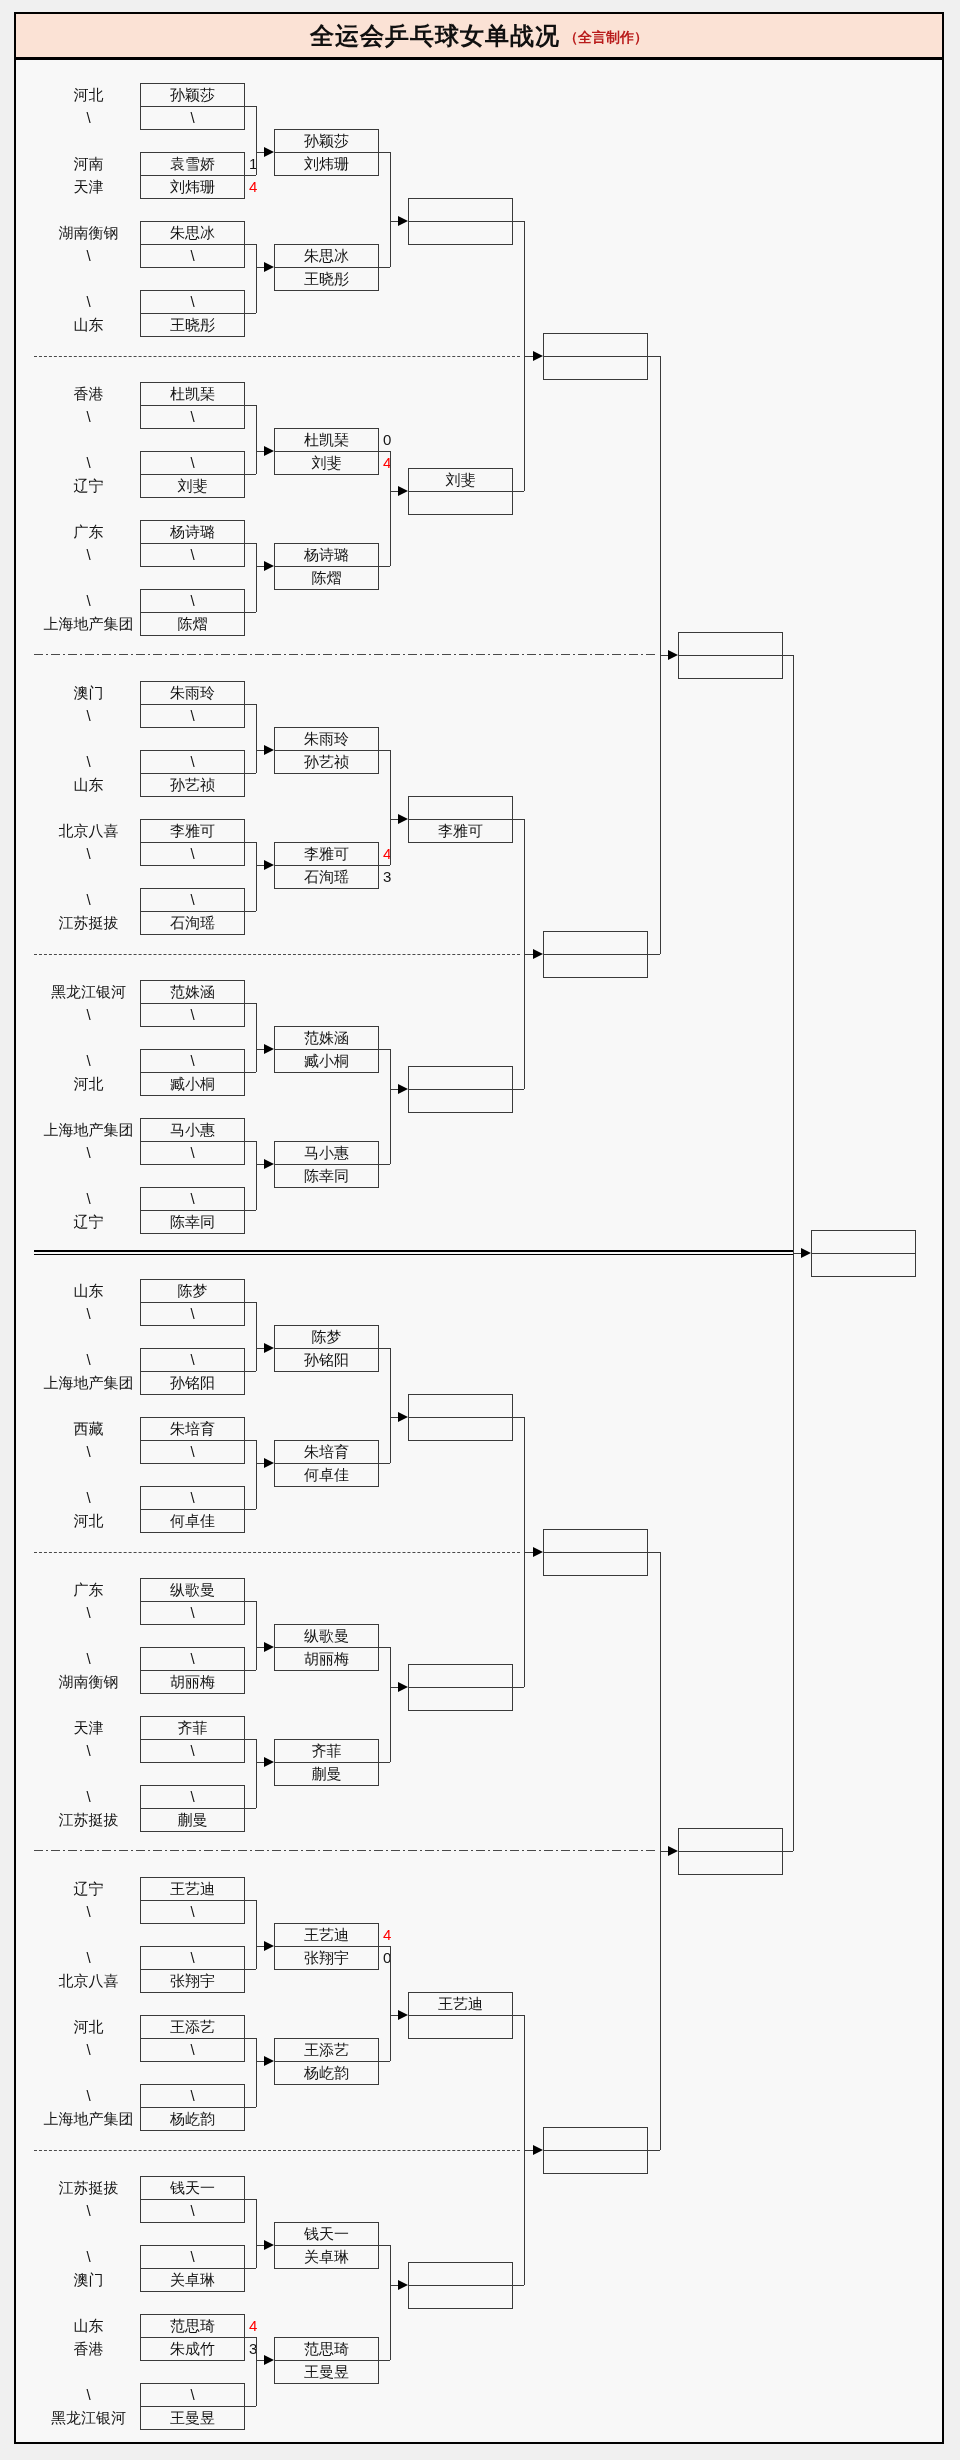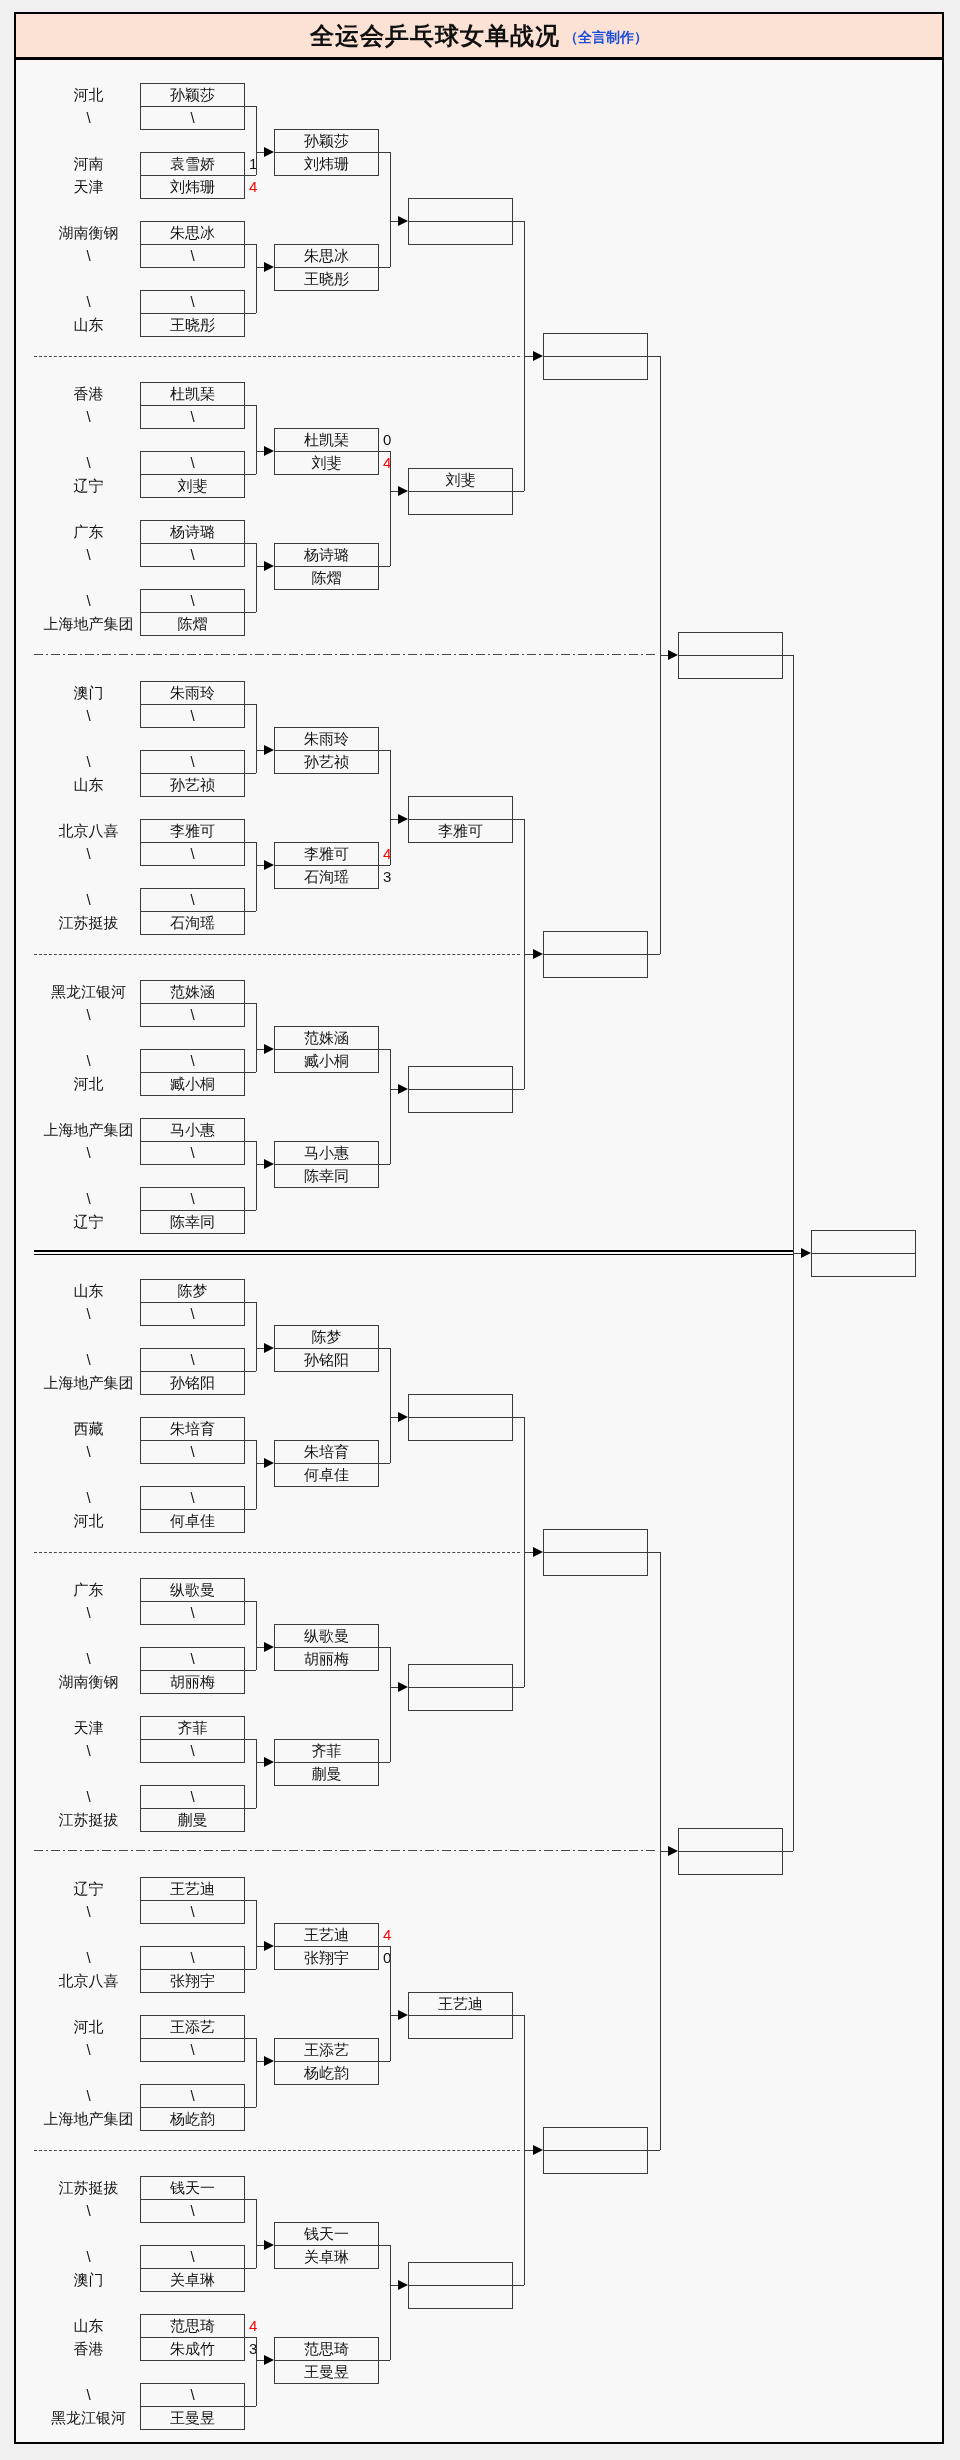--- a/index.html
+++ b/index.html
@@ -1,21 +1,21 @@
 <!DOCTYPE html>
 <html><head>
 <meta charset="utf-8">
 <style>
   html,body{margin:0;padding:0;background:#ececec;font-family:"Liberation Sans","DejaVu Sans",sans-serif;}
   .page{position:relative;width:960px;height:2460px;background:#f0f0f0;overflow:hidden;}
   .frame{position:absolute;left:14px;top:12px;width:930px;height:2432px;border:2px solid #000;background:#f8f8f8;box-sizing:border-box;}
   .title-band{position:absolute;left:16px;top:14px;width:926px;height:46px;border-bottom:3px solid #000;
     display:flex;align-items:center;justify-content:center;box-sizing:border-box;}
   .title-main{font-size:24px;font-weight:bold;color:#101010;letter-spacing:1px;}
-  .title-sub{font-size:14px;font-weight:bold;color:#1d4ed8;margin-left:4px;padding-top:5px;}
+  .title-sub{font-size:14px;font-weight:bold;color:#b91c1c;margin-left:4px;padding-top:5px;}
   #bracket{position:absolute;left:0;top:0;width:960px;height:2460px;}
   .cell{position:absolute;box-sizing:border-box;border:1px solid #3a3a3a;text-align:center;
     font-size:15px;line-height:22px;color:#141414;white-space:nowrap;overflow:hidden;}
   .lbl{position:absolute;text-align:center;font-size:15px;line-height:24px;color:#141414;white-space:nowrap;}
   .score{position:absolute;font-size:15px;line-height:24px;color:#141414;}
   .score.win{color:#ff0000;}
   .hl{position:absolute;height:1px;background:#3a3a3a;}
   .vl{position:absolute;width:1px;background:#3a3a3a;}
   .arr{position:absolute;width:0;height:0;border-top:5px solid transparent;border-bottom:5px solid transparent;border-left:10px solid #000;}
   .div-dashed{position:absolute;height:0;border-top:1px dashed #4a4a4a;}

